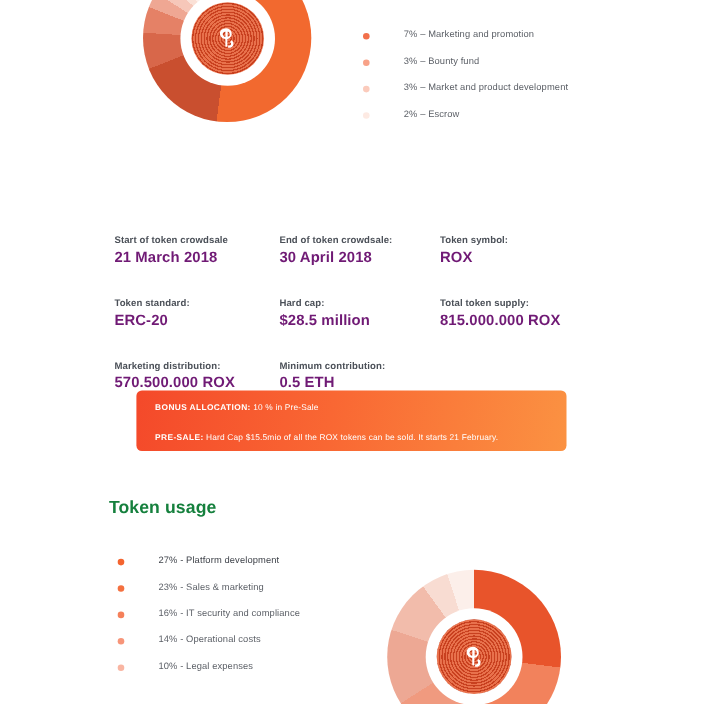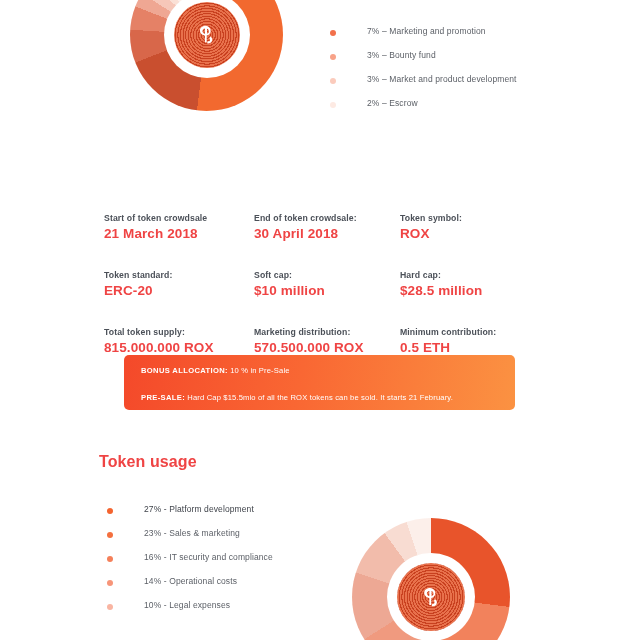--- a/index.html
+++ b/index.html
@@ -60,40 +60,40 @@
     display:grid;
     grid-template-columns:150px 146px 140px;
     row-gap:29px;
     margin-top:29px;
   }
   .detail-label{
     font-size:8.7px; font-weight:bold; color:#4b5058;
     letter-spacing:.1px; margin-bottom:3px; white-space:nowrap;
   }
   .detail-value{
-    font-size:13.5px; font-weight:bold; color:#ef4444;
+    font-size:13.5px; font-weight:bold; color:#701a75;
     letter-spacing:.1px; white-space:nowrap;
   }
 
   
   .banner{
     position:absolute; left:124px; top:355px;
     width:391px; height:55px;
     border-radius:5px;
     background:linear-gradient(100deg,#F4492A 0%,#F96733 45%,#FB9242 100%);
     padding:11px 0 0 17px;
   }
   .banner-line{ font-size:7.6px; color:#ffffff; letter-spacing:.15px; white-space:nowrap; }
   .banner-line + .banner-line{ margin-top:18px; }
   .banner-line b{ font-weight:bold; letter-spacing:.35px; }
 
   
   .section-title{
     position:absolute; left:99px; top:453px;
-    font-size:16px; font-weight:bold; color:#ef4444; letter-spacing:.1px;
+    font-size:16px; font-weight:bold; color:#15803d; letter-spacing:.1px;
   }
 </style>
 </head>
 <body>
 
 <div class="page">
 
   <div class="donut-wrap" id="donut-token-distribution">
     <div class="donut" style="background: conic-gradient(rgb(242, 105, 47) 0deg, rgb(242, 105, 47) 187.2deg, rgb(201, 79, 47) 187.2deg, rgb(201, 79, 47) 248.4deg, rgb(216, 103, 74) 248.4deg, rgb(216, 103, 74) 273.6deg, rgb(229, 129, 102) 273.6deg, rgb(229, 129, 102) 291.6deg, rgb(239, 167, 147) 291.6deg, rgb(239, 167, 147) 302.4deg, rgb(246, 199, 185) 302.4deg, rgb(246, 199, 185) 313.2deg, rgb(250, 224, 214) 313.2deg, rgb(250, 224, 214) 320.4deg, rgb(253, 239, 234) 320.4deg, rgb(253, 239, 234) 360deg);"></div>
     <div class="donut-hole"></div>
@@ -136,24 +136,20 @@
     <div>
       <div class="detail-label">Token symbol:</div>
       <div class="detail-value">ROX</div>
     </div>
 
     <div>
       <div class="detail-label">Token standard:</div>
       <div class="detail-value">ERC-20</div>
     </div>
     <div>
-      <div class="detail-label">Soft cap:</div>
-      <div class="detail-value">$10 million</div>
-    </div>
-    <div>
       <div class="detail-label">Hard cap:</div>
       <div class="detail-value">$28.5 million</div>
     </div>
 
     <div>
       <div class="detail-label">Total token supply:</div>
       <div class="detail-value">815.000.000 ROX</div>
     </div>
     <div>
       <div class="detail-label">Marketing distribution:</div>

